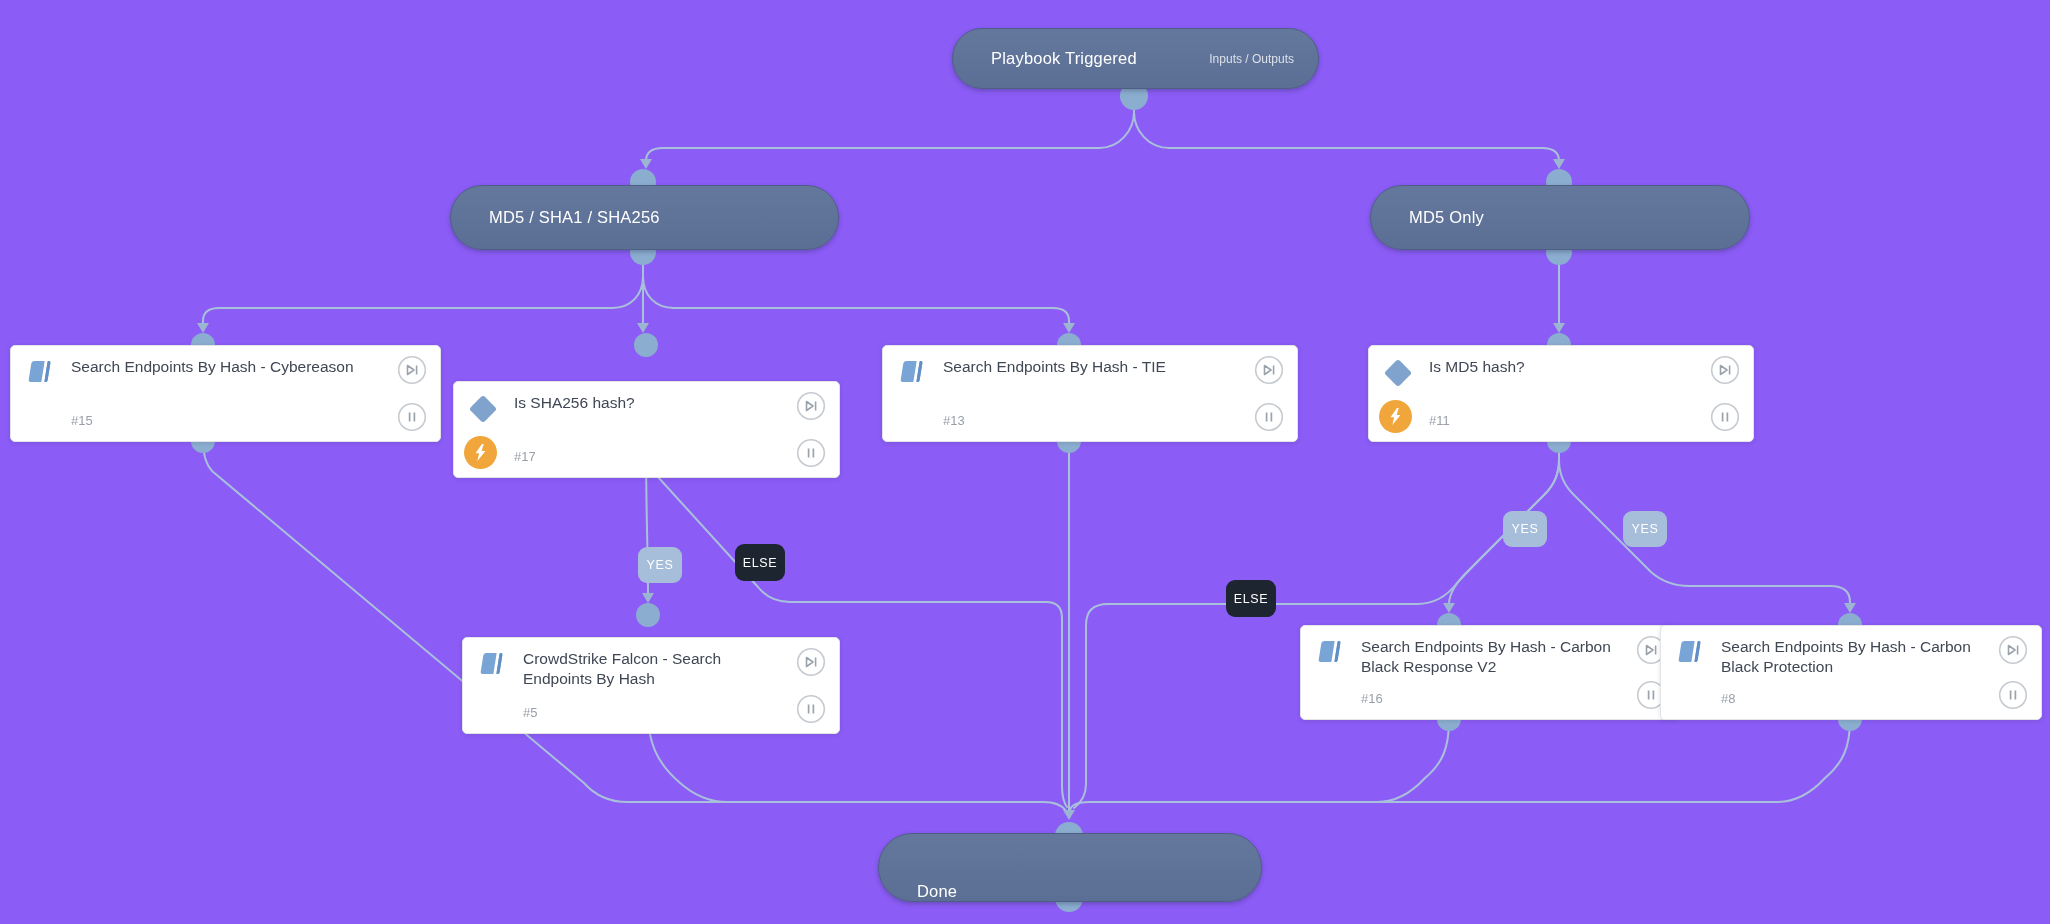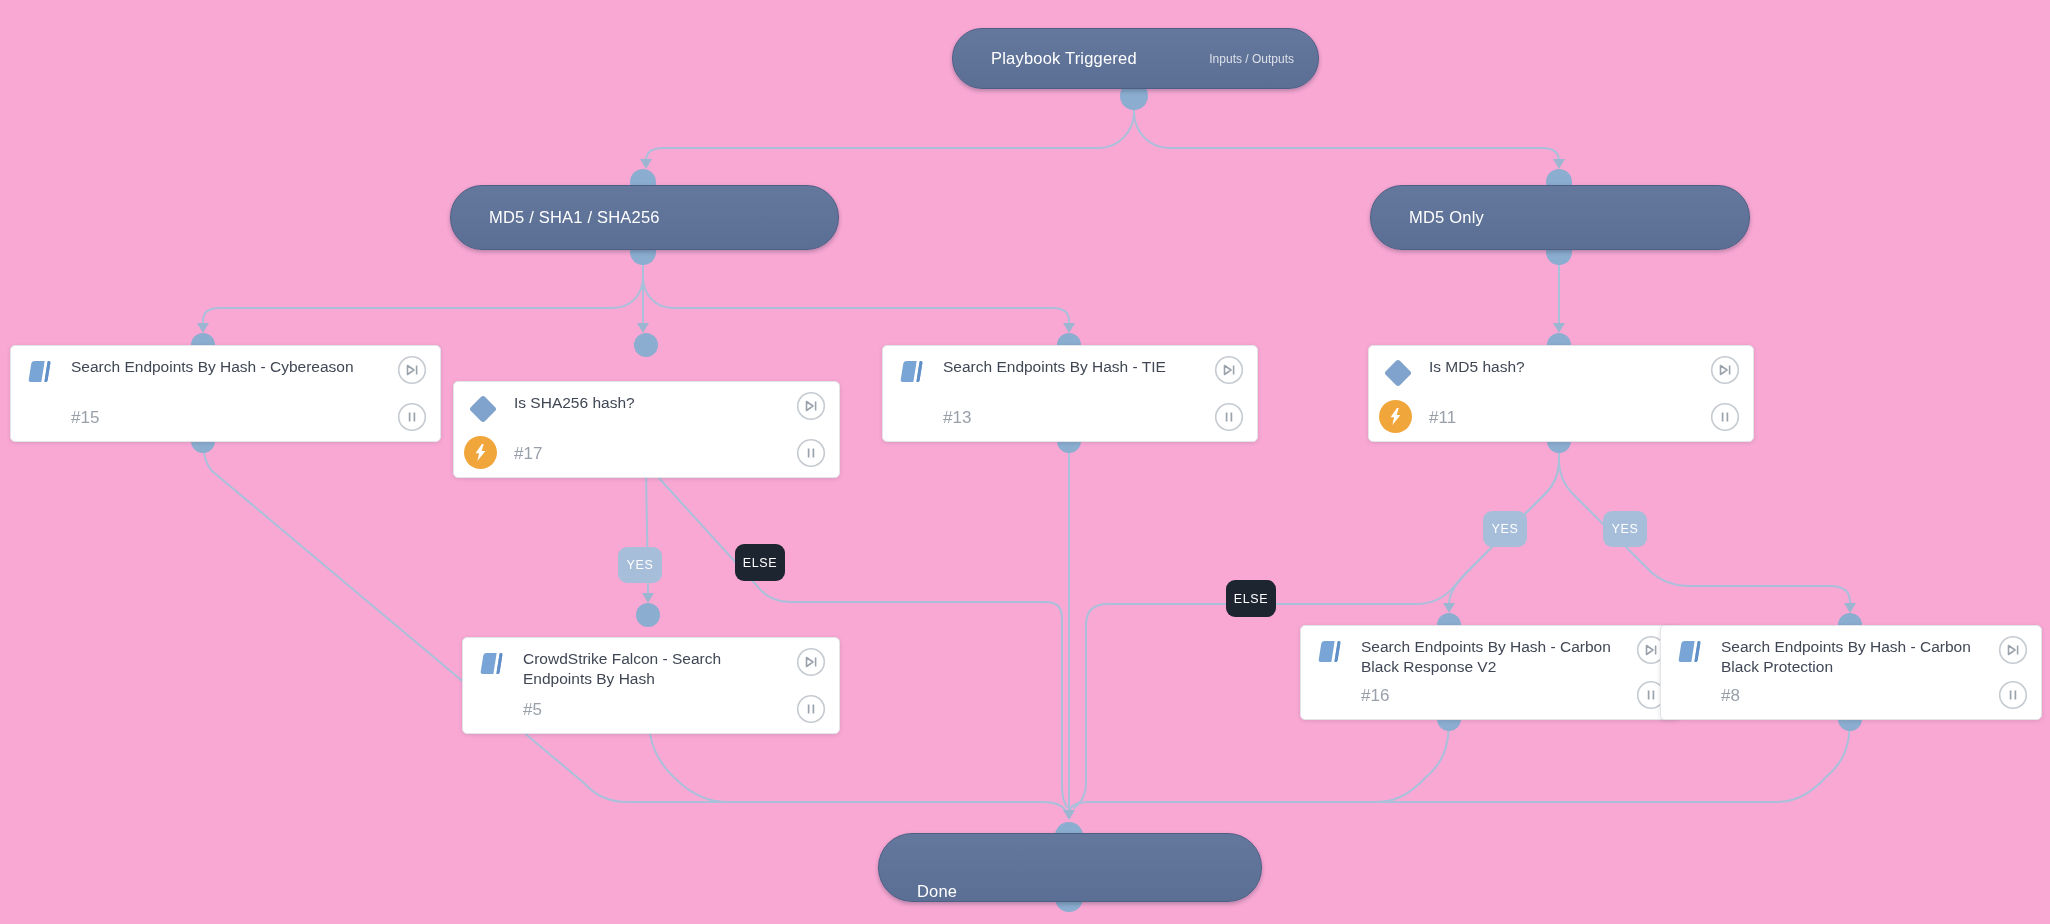--- a/index.html
+++ b/index.html
@@ -4,49 +4,49 @@
 <style>
   :root{
     --node-fill:#5b6e94; --node-fill-light:#64779d; --node-border:#4d5f85;
     --connector:#a9c0da; --connector-arrow:#9cb6d2; --dot:#8badd0;
     --yes-badge:#a6bed9; --else-badge:#1d2531;
     --card-border:#e2e4e8; --title-color:#404754; --id-color:#99a0aa;
     --icon-stroke:#9aa2ac; --icon-ring:#c6cbd1;
   }
   html,body{margin:0;padding:0;background:#fff;}
   body{font-family:"Liberation Sans",sans-serif;}
-  #canvas{position:relative;width:2050px;height:924px;overflow:hidden;background:#f9a8d4;}
+  #canvas{position:relative;width:2050px;height:924px;overflow:hidden;background:#8b5cf6;}
   #wires{position:absolute;left:0;top:0;z-index:0;}
   .edge{fill:none;stroke:var(--connector);stroke-width:2;stroke-linecap:round;stroke-linejoin:round;}
   .arrow{fill:var(--connector-arrow);}
   .dot{fill:var(--dot);}
 
   .pill{position:absolute;z-index:2;display:flex;align-items:center;
     background:linear-gradient(180deg,var(--node-fill-light),var(--node-fill));
     border:1px solid var(--node-border);box-shadow:0 2px 4px rgba(30,40,60,.3);
     color:#fff;cursor:pointer;}
   .pill .pill-label{font-size:16.5px;letter-spacing:.2px;padding-left:38px;white-space:nowrap;}
   .pill .pill-link{margin-left:auto;padding-right:24px;font-size:12px;color:rgba(255,255,255,.78);white-space:nowrap;}
 
   .task{position:absolute;z-index:2;background:#fff;border:1px solid var(--card-border);
     border-radius:5px;box-shadow:0 1px 4px rgba(40,50,60,.14);cursor:pointer;}
   .task .title{position:absolute;left:60px;top:11px;right:52px;font-size:15.5px;
     line-height:1.27;color:var(--title-color);}
-  .task .task-id{position:absolute;left:60px;bottom:13px;font-size:17px;color:var(--id-color);}
+  .task .task-id{position:absolute;left:60px;bottom:13px;font-size:13px;color:var(--id-color);}
   .task .book{position:absolute;left:15px;top:13px;width:28px;height:26px;}
   .task .diamond{position:absolute;left:19px;top:17px;width:20px;height:20px;
     background:#7fa3cc;border-radius:3px;transform:rotate(45deg);}
   .task .bolt{position:absolute;left:10px;bottom:8px;width:33px;height:33px;border-radius:50%;
     background:#f0a63b;display:flex;align-items:center;justify-content:center;}
   .task .ctl{position:absolute;right:13px;width:30px;height:30px;cursor:pointer;}
   .task .ctl.skip{top:9px;} .task .ctl.pause{bottom:9px;}
 
   .badge{position:absolute;z-index:3;display:flex;align-items:center;justify-content:center;
     color:#fff;font-size:12.5px;letter-spacing:.6px;border-radius:9px;}
-  .badge.yes{background:var(--yes-badge);width:44px;height:36px;}
+  .badge.yes{background:var(--yes-badge);width:44px;height:36px;margin-left:20px;}
   .badge.else{background:var(--else-badge);width:50px;height:37px;margin-left:28px;}
 </style>
 </head>
 <body>
 
 <div id="canvas">
 
   <svg id="wires" width="2050" height="924" viewBox="0 0 2050 924">
 
     <path class="edge" d="M1134,95 L1134,112 C1134,131 1119,148 1099,148 L663,148 Q646,148 646,161 L646,163"></path>
@@ -171,21 +171,21 @@
     </span>
     <span class="ctl pause">
       <svg width="30" height="30" viewBox="0 0 30 30">
           <circle cx="15" cy="15" r="13.3" fill="none" stroke="var(--icon-ring)" stroke-width="1.6"></circle>
           <line x1="12.6" y1="10.5" x2="12.6" y2="19.5" stroke="var(--icon-stroke)" stroke-width="1.7"></line>
           <line x1="17.4" y1="10.5" x2="17.4" y2="19.5" stroke="var(--icon-stroke)" stroke-width="1.7"></line>
         </svg>
     </span>
   </div>
 
-  <div class="task" style="left:882px;top:345px;width:374px;height:95px;">
+  <div class="task" style="left:882px;top:345px;width:374px;height:95px;padding-left:40px;">
     <span class="book">
       <svg width="28" height="26" viewBox="0 0 28 26">
           <g transform="skewX(-9) translate(5,1)">
             <rect x="1" y="1" width="19" height="21" rx="2.5" fill="#79a5d6"></rect>
             <rect x="14" y="1" width="3" height="21" fill="#ffffff"></rect>
             <rect x="17" y="1" width="3" height="21" rx="1.5" fill="#5f8fc6"></rect>
           </g>
         </svg>
     </span>
     <div class="title">Search Endpoints By Hash - TIE</div>

